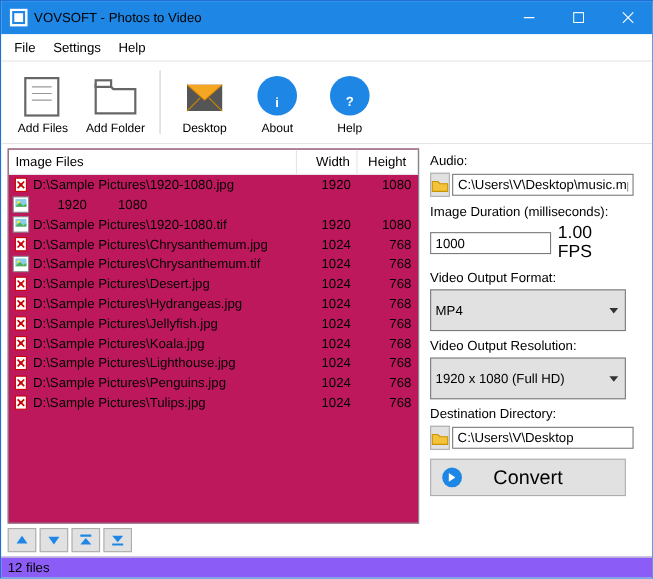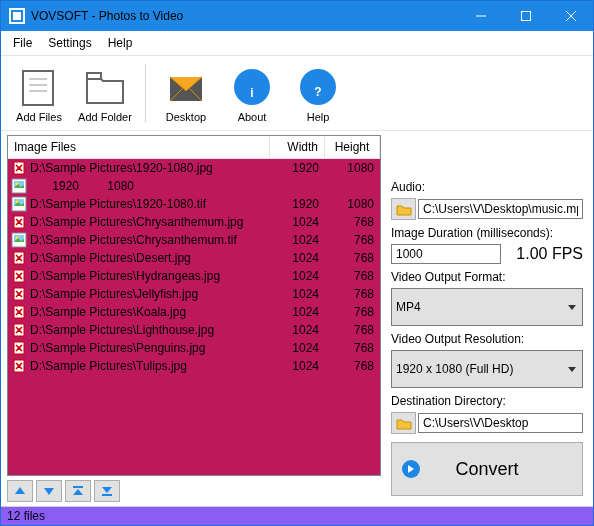--- a/index.html
+++ b/index.html
@@ -24,31 +24,31 @@
 .col-name { flex: 1; text-align: left; }
 .col-w { width: 55px; text-align: right; }
 .col-h { width: 55px; text-align: center; }
 .list-body { flex: 1; overflow: auto; }
 .list-row { display: flex; align-items: center; padding: 1px 0; }
 .row-icon { width: 16px; height: 16px; margin: 0 3px; flex-shrink: 0; }
 .row-name { flex: 1; font-size: 12px; white-space: nowrap; overflow: hidden; text-overflow: ellipsis; }
 .row-w, .row-h { width: 55px; text-align: right; padding-right: 6px; font-size: 12px; }
 .nav-btns { display: flex; gap: 3px; padding: 4px 0; }
 .nav-btn { width: 26px; height: 22px; border: 1px solid #adadad; background: #e1e1e1; display: flex; align-items: center; justify-content: center; cursor: pointer; }
-.right-panel { width: 208px; padding: 6px 10px 6px 6px; display: flex; flex-direction: column; gap: 4px; margin-top: 41px; }
+.right-panel { width: 208px; padding: 6px 24px 6px 6px; display: flex; flex-direction: column; gap: 4px; }
 .field-label { font-size: 12px; margin-top: 2px; }
 .audio-row, .dest-row { display: flex; align-items: center; gap: 2px; }
 .folder-btn { width: 26px; height: 22px; border: 1px solid #adadad; background: #e1e1e1; display: flex; align-items: center; justify-content: center; cursor: pointer; }
 .text-input { flex: 1; height: 20px; border: 1px solid #7a7a7a; padding: 1px 4px; font-size: 12px; background:#fff;}
 .duration-row { display: flex; align-items: center; gap: 6px; }
 .duration-row .text-input { width: 110px; flex: none; }
 .fps-label { font-size: 16px; margin-left:auto;}
 .combo { height: 38px; border: 1px solid #7a7a7a; background: #e1e1e1; display: flex; align-items: center; padding: 0 4px; cursor: pointer; position: relative; }
 .combo::after { content: ''; position: absolute; right: 6px; top: 50%; margin-top: -2px; border-left: 4px solid transparent; border-right: 4px solid transparent; border-top: 5px solid #333; }
-.convert-btn { height: 54px; border: 1px solid #adadad; background: #e1e1e1; display: flex; align-items: center; justify-content: center; cursor: pointer; margin-top: 4px; position: relative; }
+.convert-btn { height: 34px; border: 1px solid #adadad; background: #e1e1e1; display: flex; align-items: center; justify-content: center; cursor: pointer; margin-top: 4px; position: relative; }
 .convert-icon { position: absolute; left: 10px; width: 18px; height: 18px; border-radius: 50%; background: #1e87e5; display:flex;align-items:center;justify-content:center;}
 .convert-label { font-size: 18px; }
 .statusbar { border-top: 1px solid #d0d0d0; padding: 2px 6px; font-size: 12px; background: #8b5cf6; }
 </style>
 </head>
 <body>
 
 <div class="titlebar">
   <div class="titlebar-icon">
     <svg width="12" height="12" viewBox="0 0 12 12">

